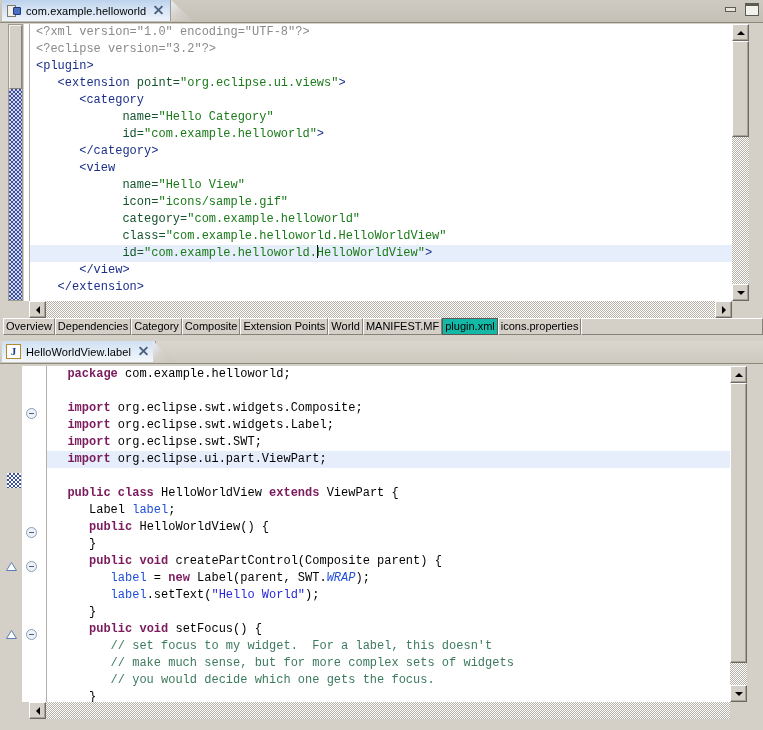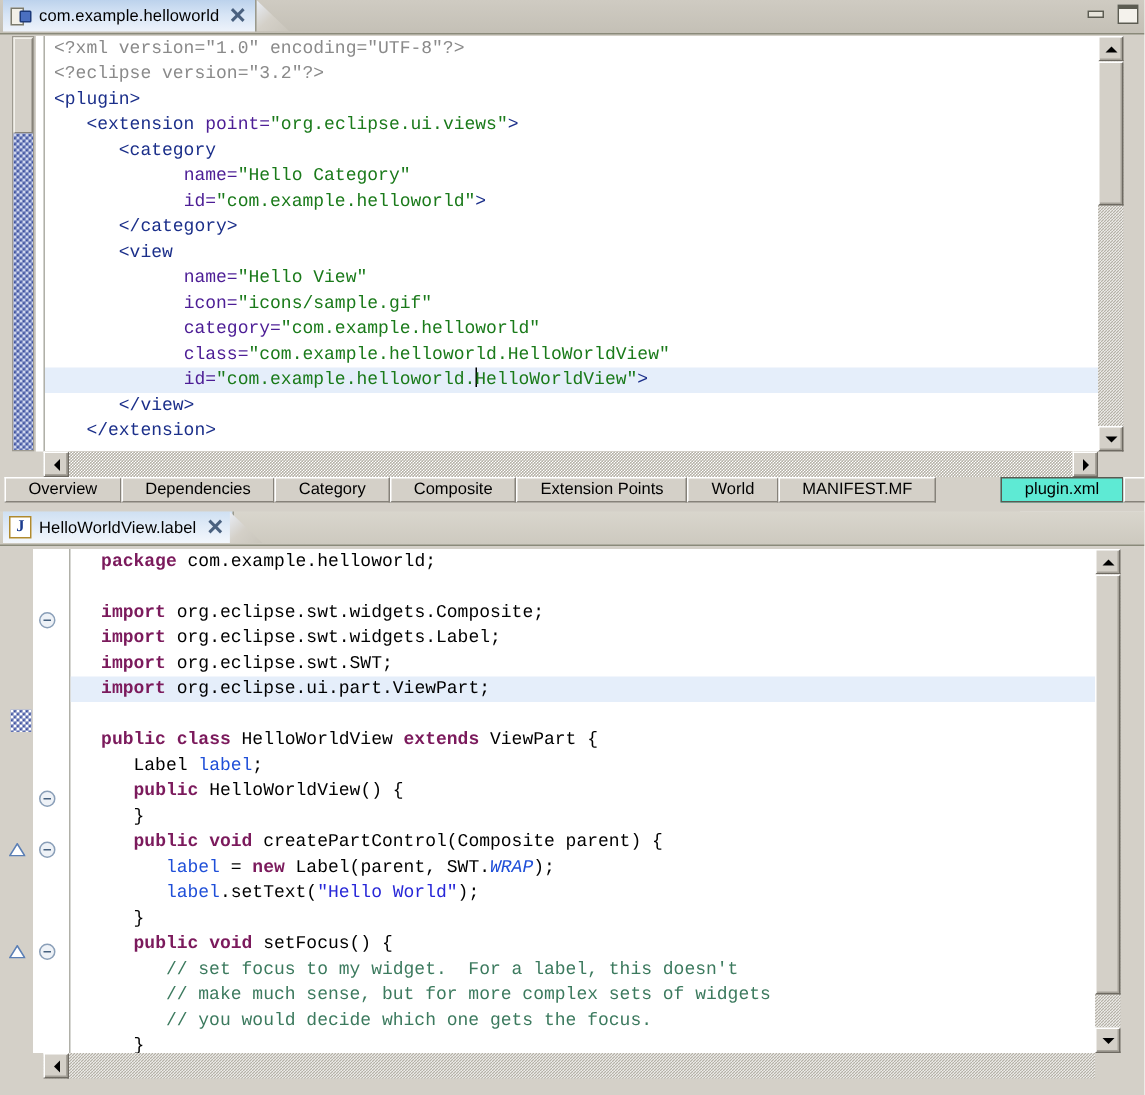--- a/index.html
+++ b/index.html
@@ -182,21 +182,21 @@
     padding-left: 6px;
     box-sizing: border-box;
   }
   .code-line.hl {
     background: #e5eefa;
   }
 
   
   .s-pi     { color: #8a8a8a; }
   .s-tag    { color: #1b2f8a; }
-  .s-attr   { color: #4c1d95; }
+  .s-attr   { color: #14532d; }
   .s-val    { color: #1a7a1a; }
   .s-kw     { color: #7b1a5c; font-weight: bold; }
   .s-txt    { color: #000000; }
   .s-field  { color: #1f4fd8; }
   .s-str    { color: #2727d8; }
   .s-static { color: #1f4fd8; font-style: italic; }
   .s-cmt    { color: #3c7a5e; margin-top: 24px; }
 
   
   .caret {
@@ -349,34 +349,33 @@
     width: 763px; height: 18px;
     background: #d4d0c8;
     display: flex;
     align-items: flex-start;
     padding-left: 3px;
     box-sizing: border-box;
   }
   .ftab {
     height: 17px;
     line-height: 15px;
-    padding: 0 15px;
+    padding: 0 2px;
     font-size: 11px;
     color: #000000;
     background: #d4d0c8;
     border: 1px solid #ffffff;
     border-right-color: #86827a;
     border-bottom-color: #86827a;
     box-sizing: border-box;
     white-space: nowrap;
   }
   .ftab.sel {
-    background: #5eead4;
+    background: #14b8a6;
     border: 1px solid #5a5a52;
-    margin-left: 43px;
   }
   .ftab-filler {
     flex: 1;
     height: 17px;
     background: #d4d0c8;
     border: 1px solid #ffffff;
     border-right-color: #86827a;
     border-bottom-color: #86827a;
     box-sizing: border-box;
   }

